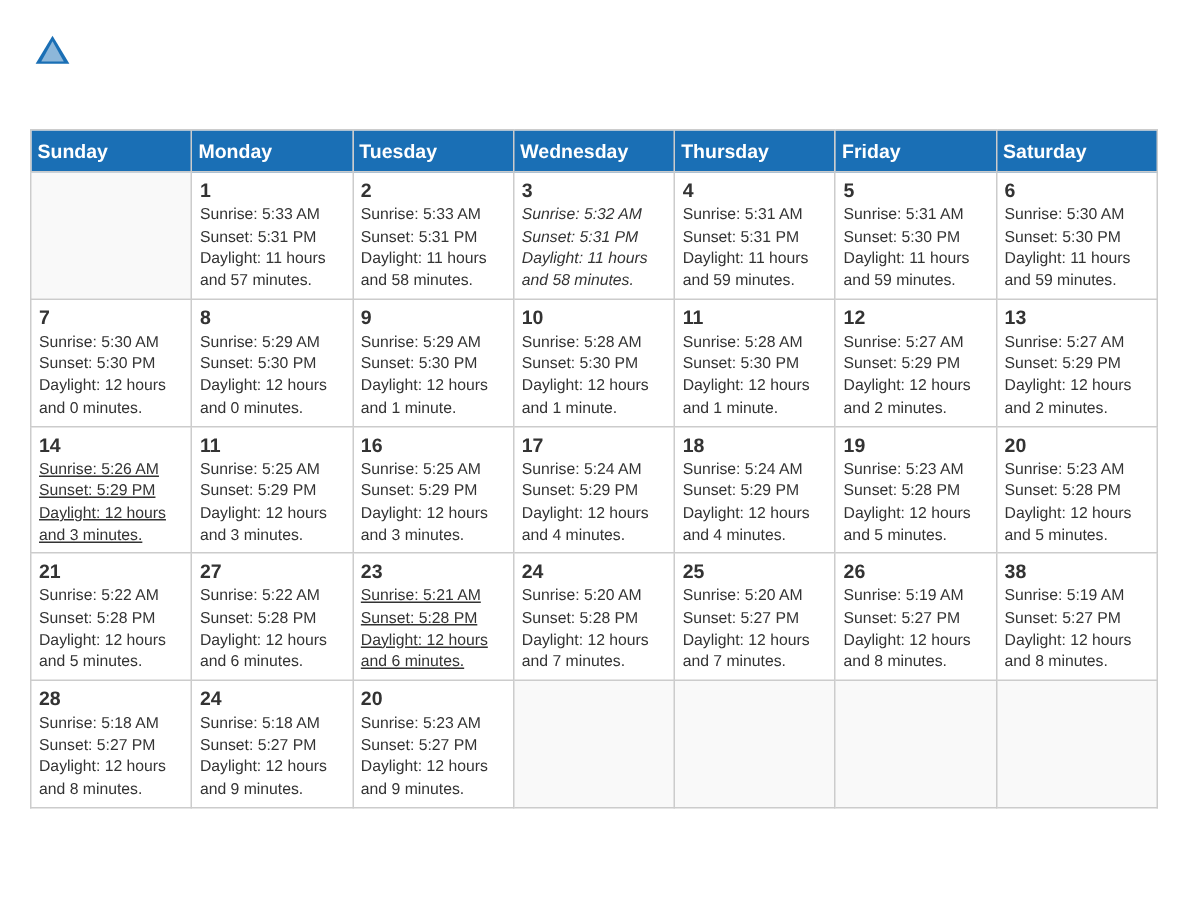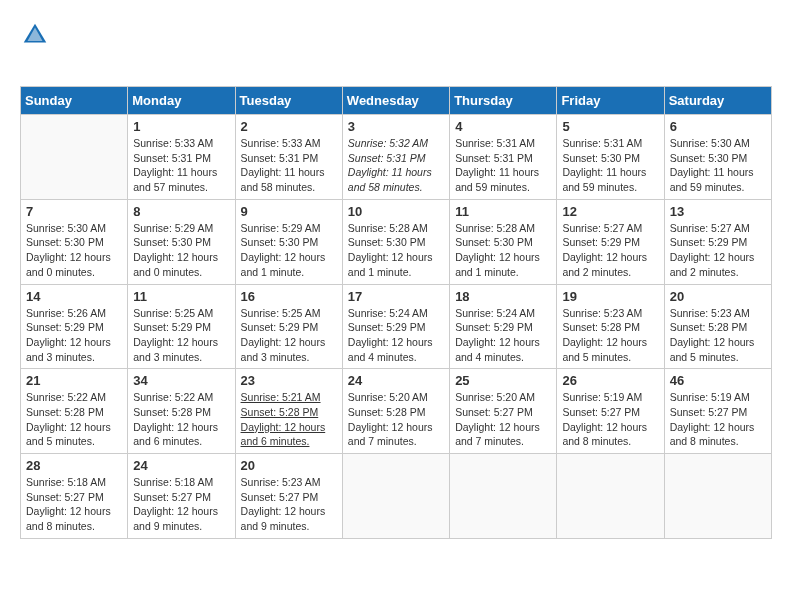--- a/index.html
+++ b/index.html
@@ -215,21 +215,21 @@
           <div class="day-num">13</div>
           <div class="day-info" style="white-space: pre-line;">Sunrise: 5:27 AM
 Sunset: 5:29 PM
 Daylight: 12 hours
 and 2 minutes.</div>
         </td>
       </tr>
       <tr>
         <td>
           <div class="day-num">14</div>
-          <div class="day-info" style="white-space: pre-line;">Sunrise: 5:26 AM
+          <div class="day-info" style="white-space: pre-line; text-decoration: underline;">Sunrise: 5:26 AM
 Sunset: 5:29 PM
 Daylight: 12 hours
 and 3 minutes.</div>
         </td>
         <td>
           <div class="day-num">11</div>
           <div class="day-info" style="white-space: pre-line;">Sunrise: 5:25 AM
 Sunset: 5:29 PM
 Daylight: 12 hours
 and 3 minutes.</div>
@@ -272,21 +272,21 @@
       </tr>
       <tr>
         <td>
           <div class="day-num">21</div>
           <div class="day-info" style="white-space: pre-line;">Sunrise: 5:22 AM
 Sunset: 5:28 PM
 Daylight: 12 hours
 and 5 minutes.</div>
         </td>
         <td>
-          <div class="day-num">34</div>
+          <div class="day-num">27</div>
           <div class="day-info" style="white-space: pre-line;">Sunrise: 5:22 AM
 Sunset: 5:28 PM
 Daylight: 12 hours
 and 6 minutes.</div>
         </td>
         <td>
           <div class="day-num">23</div>
           <div class="day-info" style="white-space: pre-line; text-decoration: underline;">Sunrise: 5:21 AM
 Sunset: 5:28 PM
 Daylight: 12 hours
@@ -307,21 +307,21 @@
 and 7 minutes.</div>
         </td>
         <td>
           <div class="day-num">26</div>
           <div class="day-info" style="white-space: pre-line;">Sunrise: 5:19 AM
 Sunset: 5:27 PM
 Daylight: 12 hours
 and 8 minutes.</div>
         </td>
         <td>
-          <div class="day-num">46</div>
+          <div class="day-num">38</div>
           <div class="day-info" style="white-space: pre-line;">Sunrise: 5:19 AM
 Sunset: 5:27 PM
 Daylight: 12 hours
 and 8 minutes.</div>
         </td>
       </tr>
       <tr>
         <td>
           <div class="day-num">28</div>
           <div class="day-info" style="white-space: pre-line;">Sunrise: 5:18 AM

